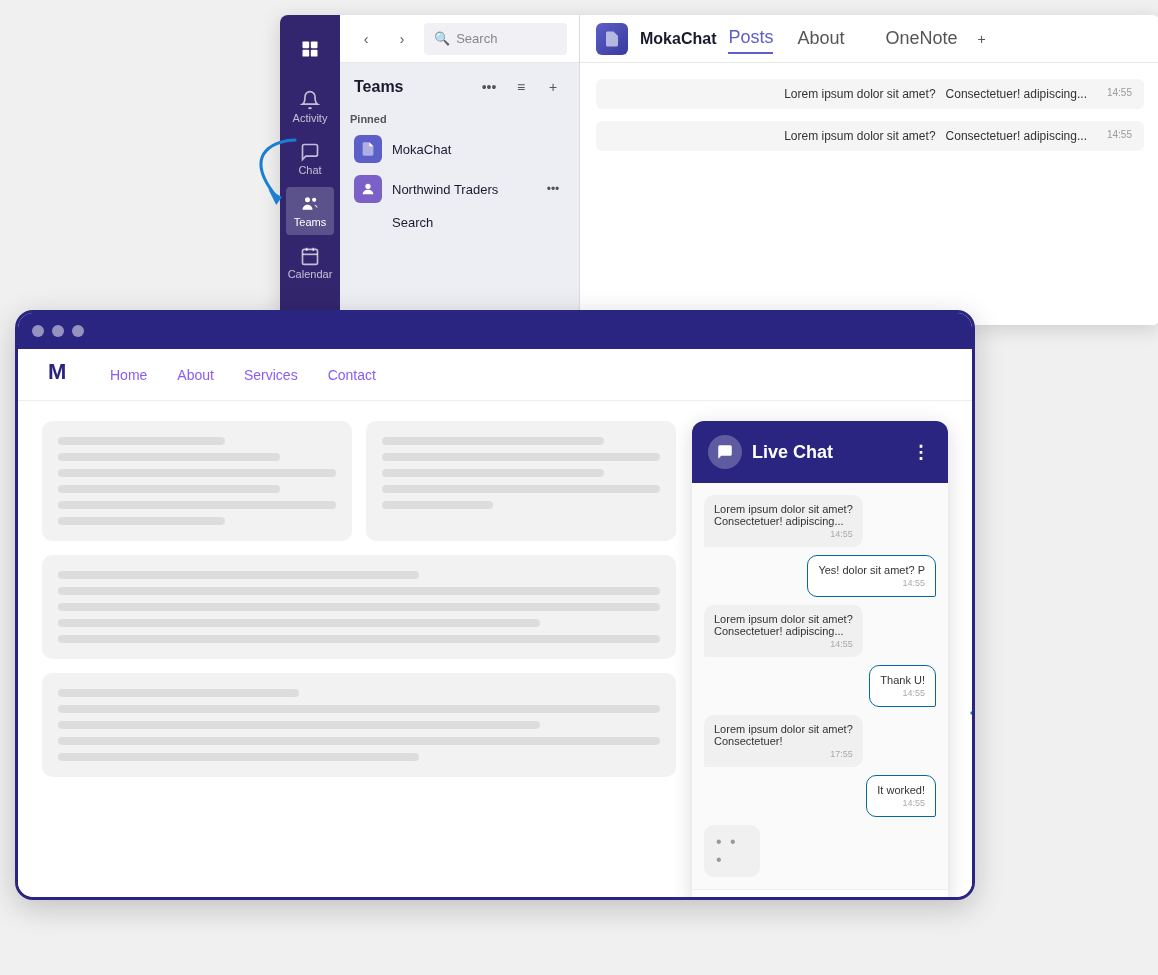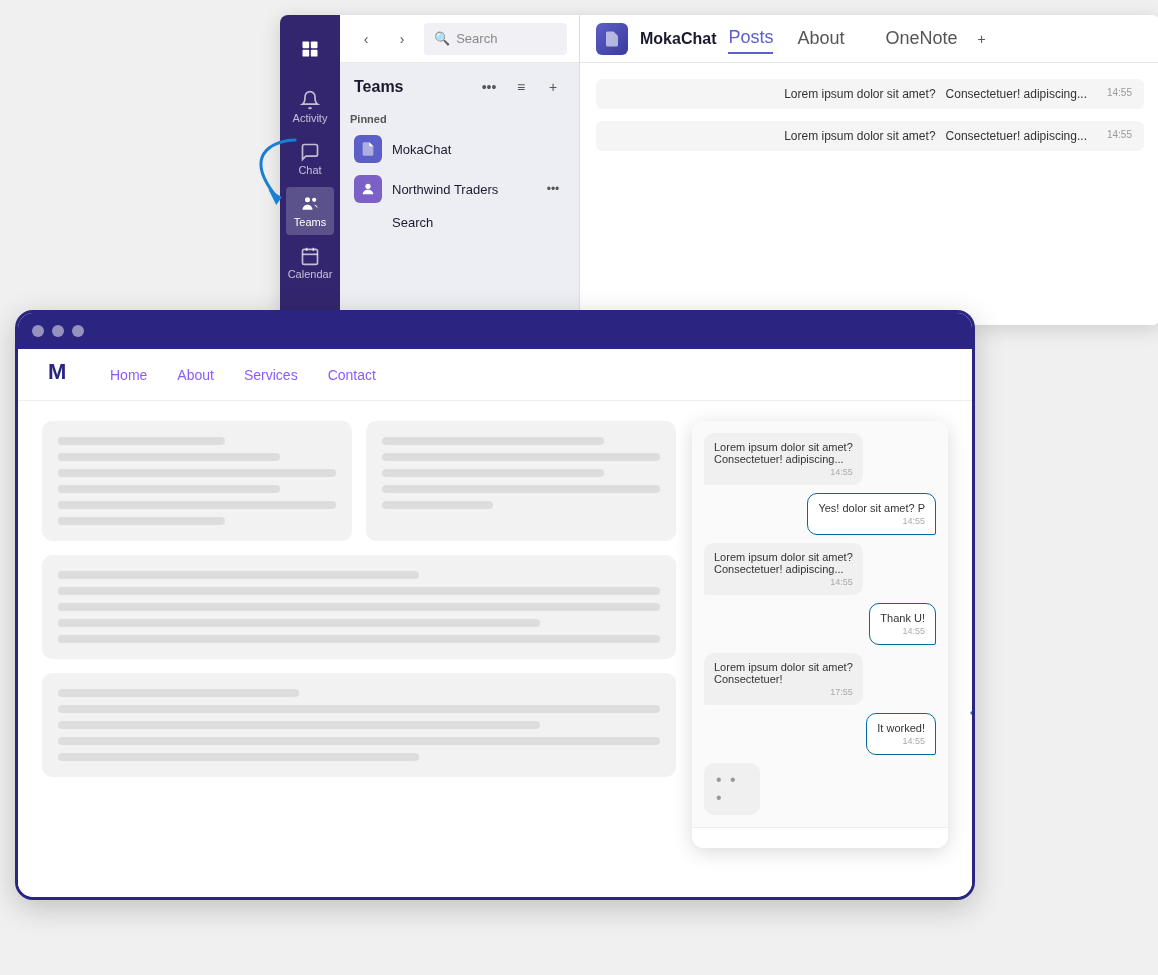--- a/index.html
+++ b/index.html
@@ -670,20 +670,29 @@
         <div class="content-card full">
           <div class="placeholder-line xshort"></div>
           <div class="placeholder-line full-w"></div>
           <div class="placeholder-line medium"></div>
           <div class="placeholder-line full-w"></div>
           <div class="placeholder-line short"></div>
         </div>
       </div>
 
       <div class="live-chat-widget">
+        <div class="chat-header">
+          <div class="chat-header-icon">
+            <svg width="18" height="18" viewBox="0 0 24 24" fill="white">
+              <path d="M21 15a2 2 0 0 1-2 2H7l-4 4V5a2 2 0 0 1 2-2h14a2 2 0 0 1 2 2z"></path>
+            </svg>
+          </div>
+          <span class="chat-header-title">Live Chat</span>
+          <span class="chat-header-menu">⋮</span>
+        </div>
 
         <div class="chat-messages">
 
           <div class="chat-msg-left">
             <div>Lorem ipsum dolor sit amet?</div>
             <div>Consectetuer! adipiscing...</div>
             <span class="chat-msg-time">14:55</span>
           </div>
 
           <div class="chat-msg-right">

